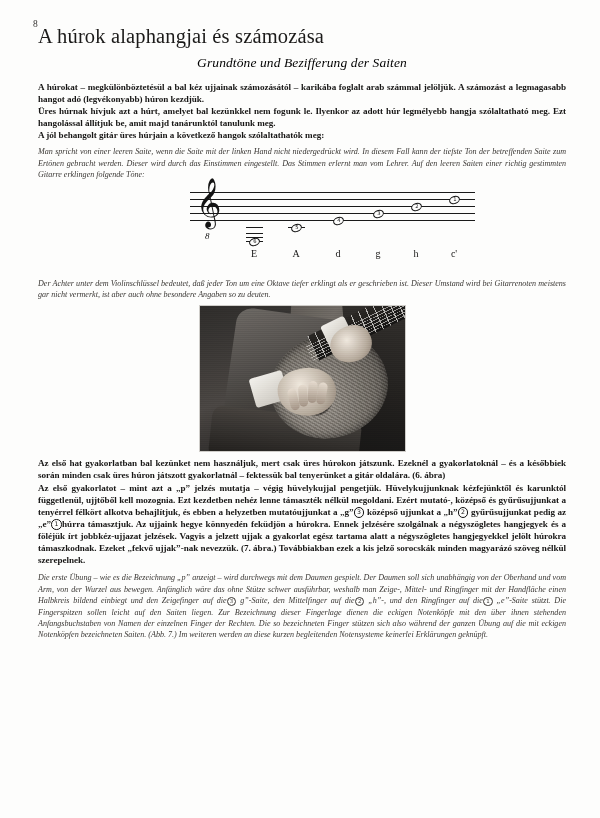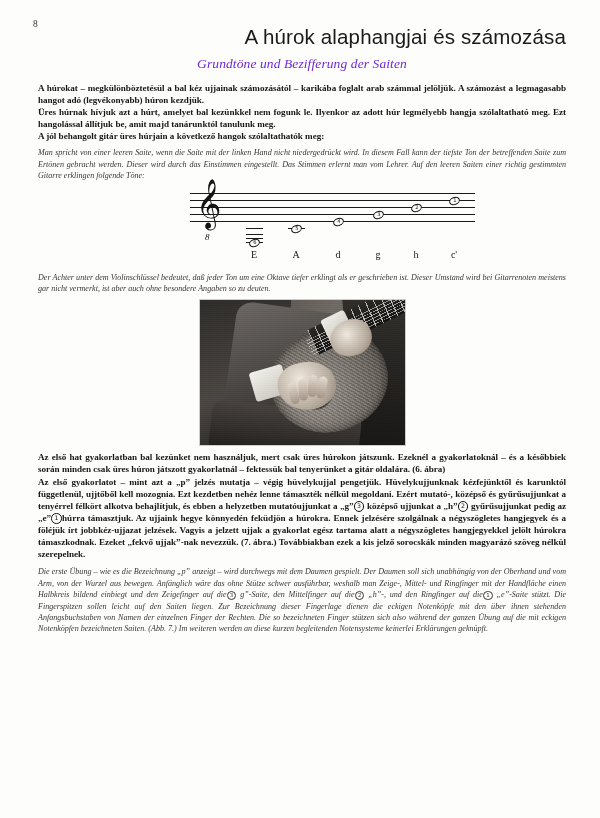--- a/index.html
+++ b/index.html
@@ -34,35 +34,35 @@
   }
 
   .content {
     position: absolute;
     left: 38px;
     top: 14px;
     width: 528px;
   }
 
   .title {
-    text-align: right;
+    text-align: left;
     font-size: 20.5px;
     font-weight: normal;
     letter-spacing: 0.15px;
     margin: 11px 0 0 0;
     color: #1b1a19;
-    font-family: Liberation Sans, sans-serif;
+    font-family: Liberation Serif, serif;
   }
 
   .subtitle {
     text-align: center;
     font-size: 13.5px;
     font-style: italic;
     margin: 7px 0 0 0;
-    color: #6d28d9;
+    color: #000000;
     letter-spacing: 0.1px;
   }
 
   p {
     margin: 0;
   }
 
   .hu {
     font-size: 9.1px;
     line-height: 12.1px;
@@ -382,21 +382,21 @@
 
         <div class="note-label" style="left:54px; top:56px">E</div>
         <div class="note-label" style="left:96px; top:56px">A</div>
         <div class="note-label" style="left:138px; top:56px">d</div>
         <div class="note-label" style="left:178px; top:56px">g</div>
         <div class="note-label" style="left:216px; top:56px">h</div>
         <div class="note-label" style="left:254px; top:56px">c'</div>
       </div>
     </div>
 
-    <p class="de" style="margin-top:13px">Der Achter unter dem Violinschlüssel bedeutet, daß jeder Ton um eine Oktave tiefer erklingt als er geschrieben ist. Dieser Umstand wird bei Gitarrenoten meistens gar nicht vermerkt, ist aber auch ohne besondere Angaben so zu deuten.</p>
+    <p class="de" style="margin-top:20px">Der Achter unter dem Violinschlüssel bedeutet, daß jeder Ton um eine Oktave tiefer erklingt als er geschrieben ist. Dieser Umstand wird bei Gitarrenoten meistens gar nicht vermerkt, ist aber auch ohne besondere Angaben so zu deuten.</p>
 
     <div class="figure">
       <div class="photo">
         <div class="ph-bg"></div>
         <div class="ph-suit-l"></div>
         <div class="ph-suit-r"></div>
         <div class="ph-body"></div>
         <div class="ph-leg"></div>
         <div class="ph-guitar"></div>
         <div class="ph-neck">

